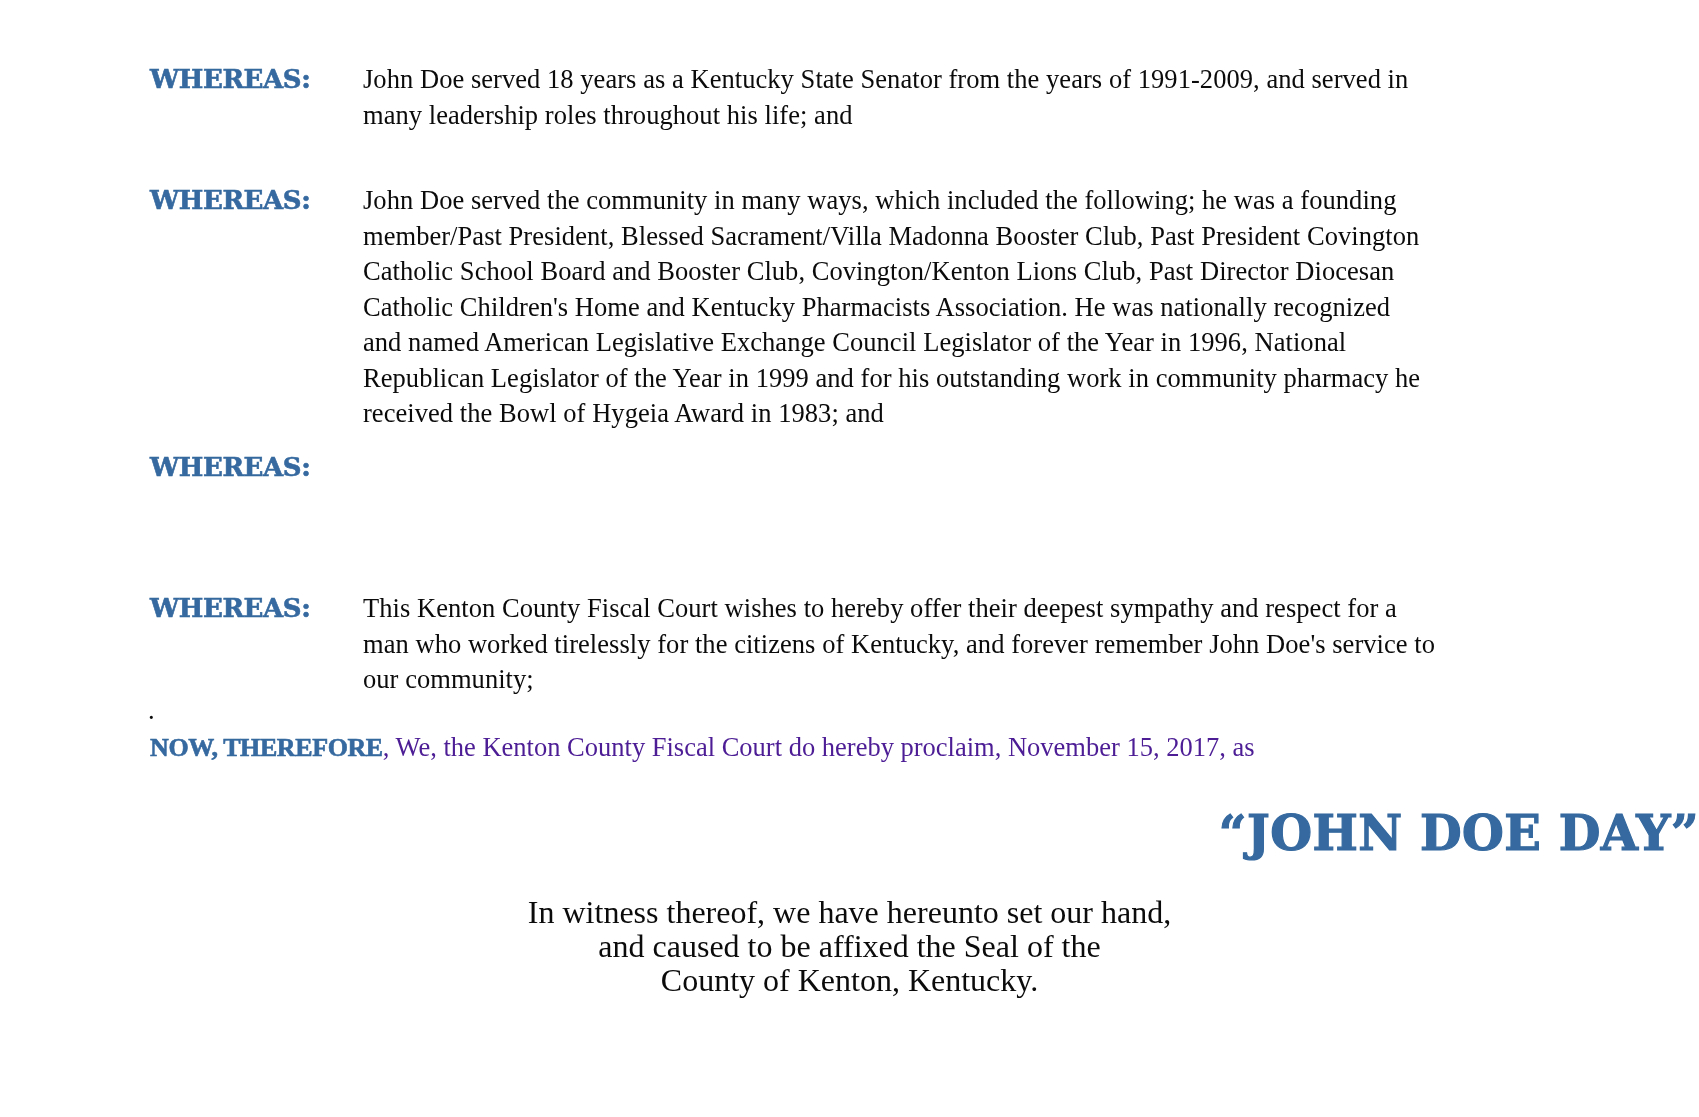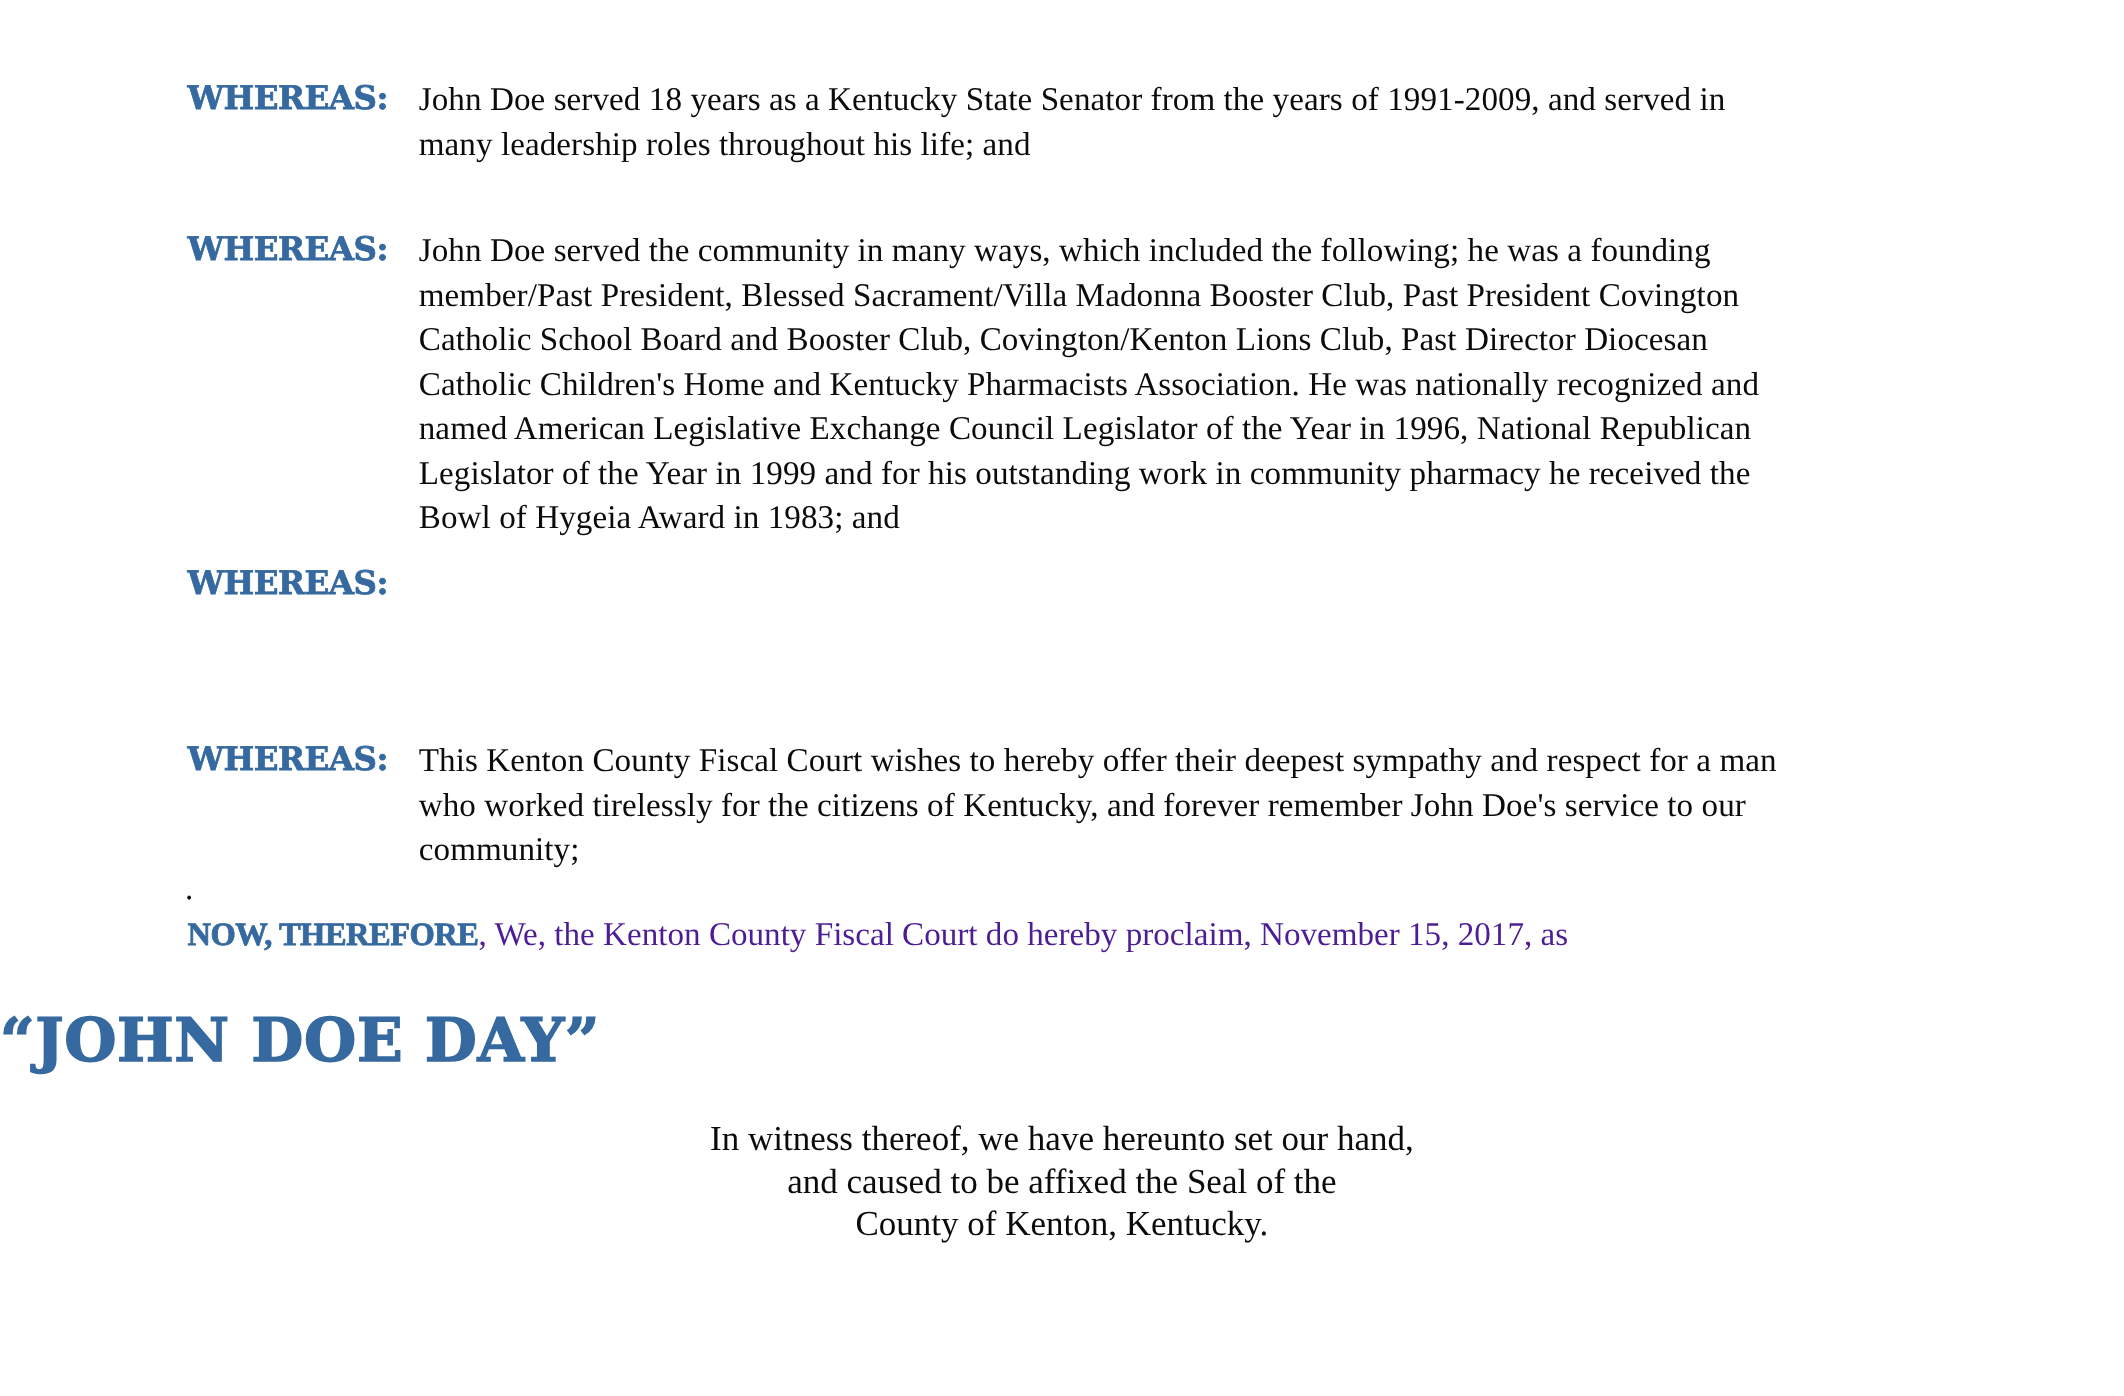--- a/index.html
+++ b/index.html
@@ -43,20 +43,21 @@
     -webkit-text-stroke: 0.6px #35699f;
     white-space: nowrap;
   }
   .clause-body {
     flex: 1 1 auto;
     font-size: 26.5px;
     line-height: 35.5px;
     color: #0b0b0b;
     text-align: left;
     letter-spacing: 0.05px;
+    margin-left: 28px;
   }
 
   
   .now-therefore-row {
     position: absolute;
     left: 150px;
     top: 730px;
     width: 1300px;
     font-size: 26.5px;
     line-height: 35.5px;
@@ -84,39 +85,39 @@
     line-height: 1;
     color: #0b0b0b;
   }
 
   
   .proclaim-title {
     position: absolute;
     left: 0;
     right: 0;
     top: 805px;
-    text-align: left;
+    text-align: right;
     color: #35699f;
     font-family: "DejaVu Serif", "Liberation Serif", serif;
     font-weight: bold;
     font-size: 48px;
     letter-spacing: 0.5px;
     -webkit-text-stroke: 1.2px #35699f;
     text-transform: uppercase;
     white-space: nowrap;
   }
 
   
   .witness {
     position: absolute;
     left: 0;
     right: 0;
     top: 895px;
     text-align: center;
-    font-size: 28px;
+    font-size: 32px;
     line-height: 34px;
     color: #0b0b0b;
   }
   .witness div { white-space: nowrap; }
 </style>
 </head>
 <body>
 
 <div class="page">
 

